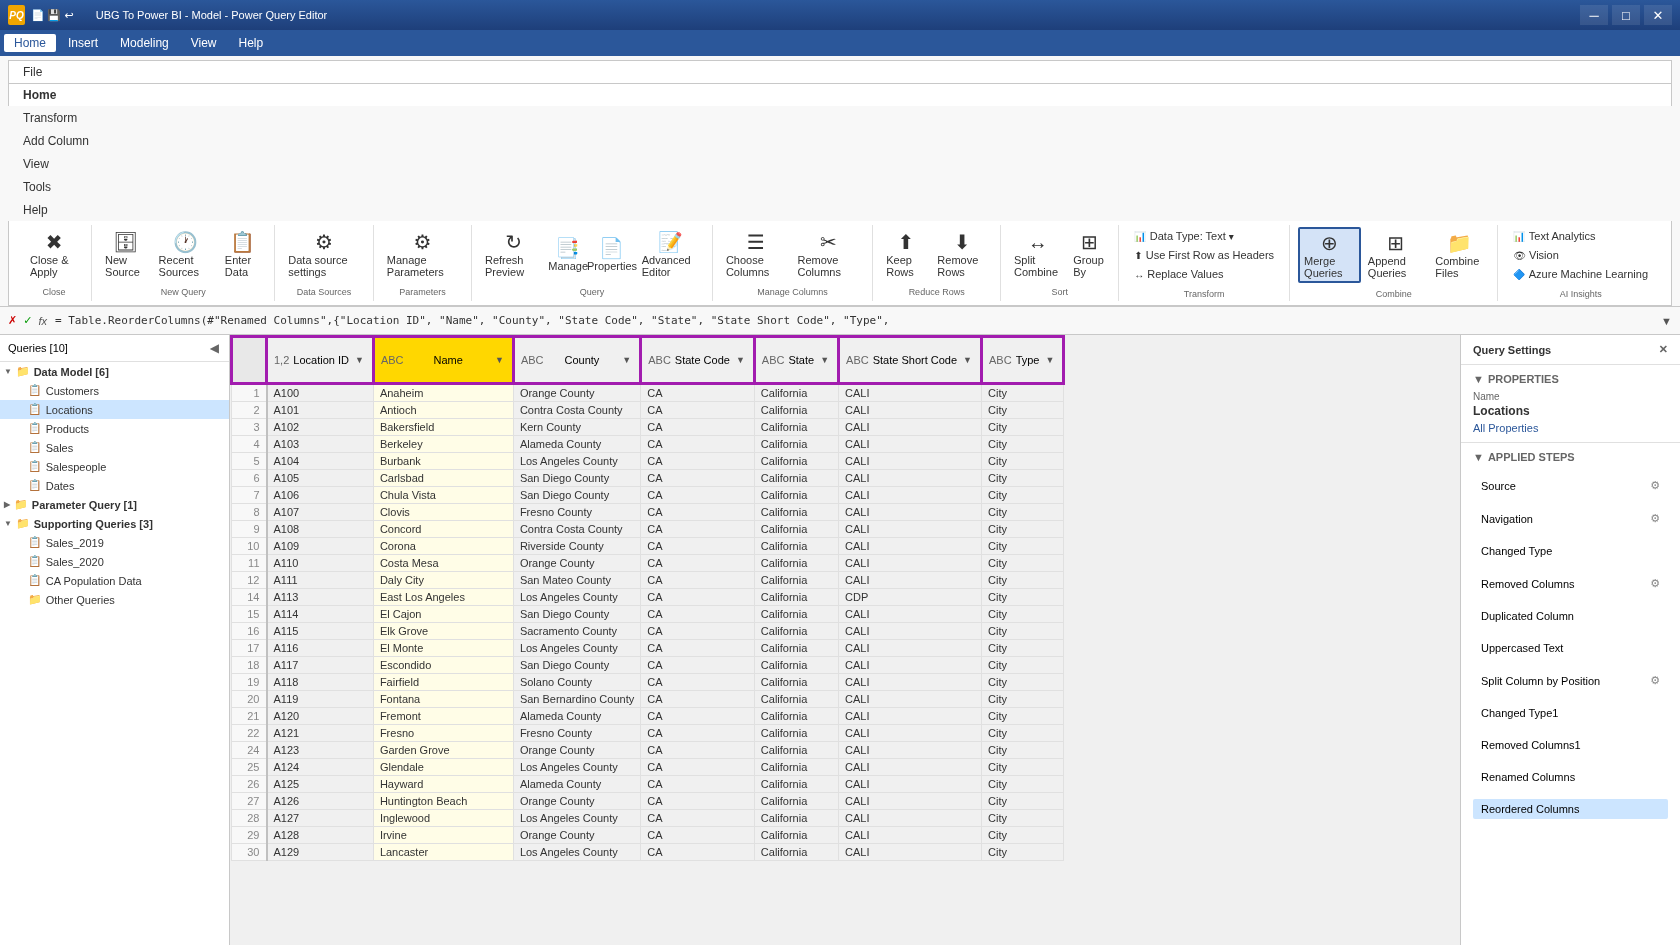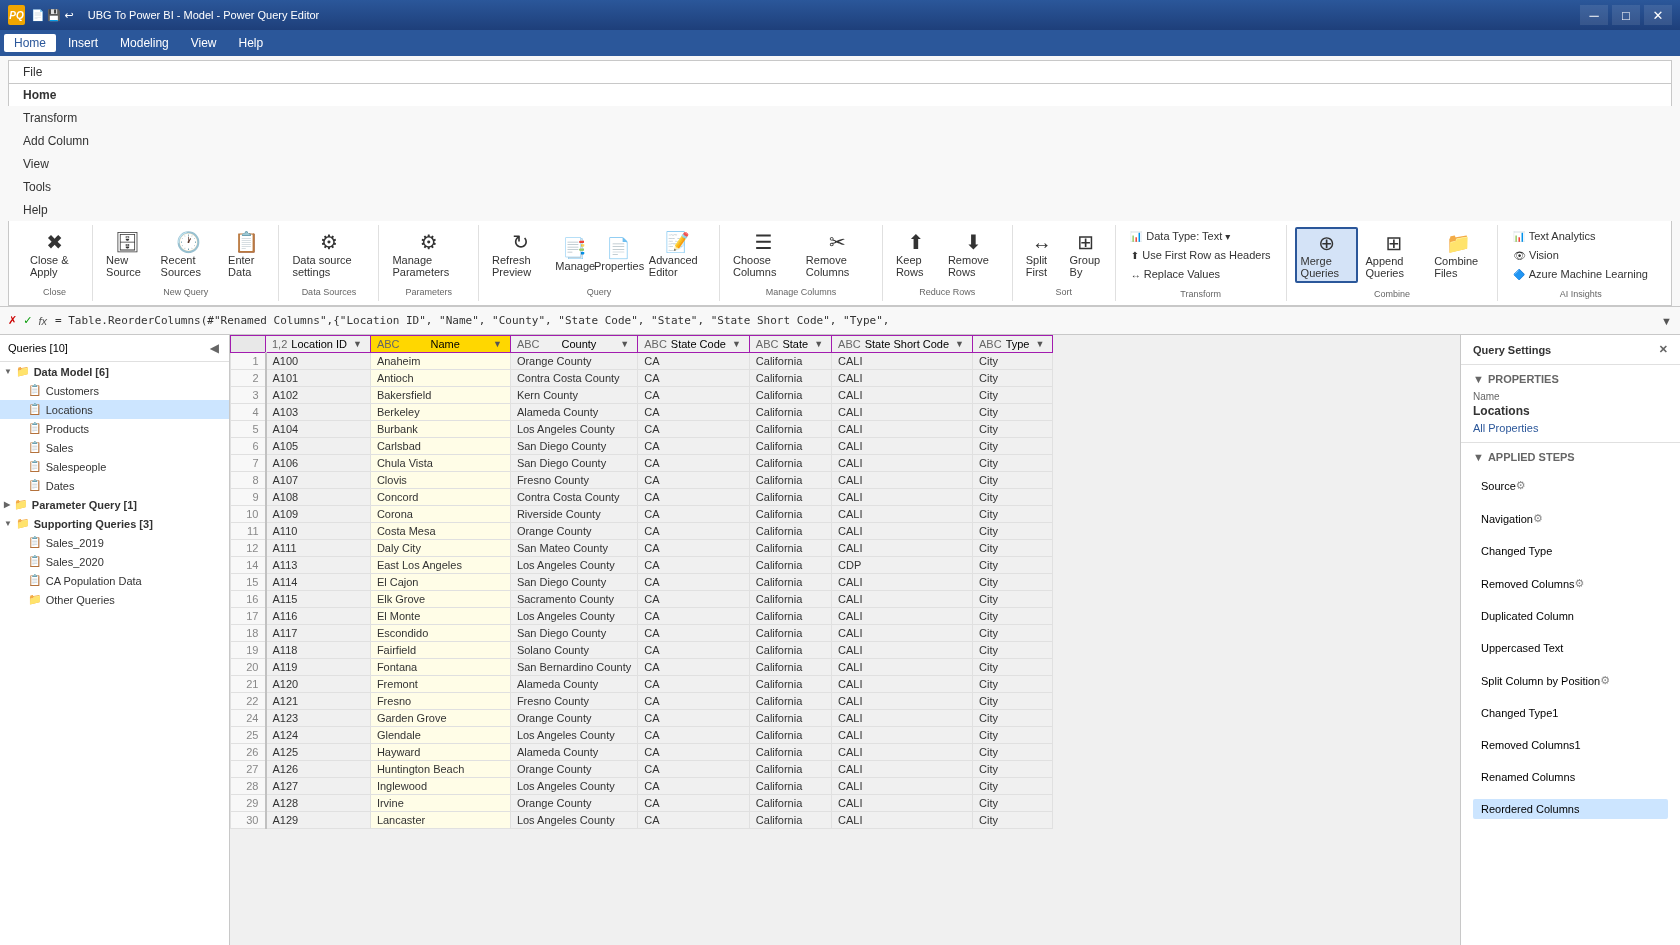--- a/index.html
+++ b/index.html
@@ -183,22 +183,22 @@
       display: flex;
       flex-direction: column;
       overflow: hidden;
     }
     table {
       border-collapse: collapse;
       font-size: 11px;
     }
     th {
       background: #f0f0f0;
-      border: 1px solid #a21caf;
-      padding: 2px 6px;
+      border: 3px solid #a21caf;
+      padding: 16px 6px;
       text-align: center;
       font-weight: normal;
       white-space: nowrap;
       position: sticky;
       top: 0;
       z-index: 10;
     }
     td {
       border: 1px solid #e0e0e0;
       padding: 2px 6px;
@@ -258,21 +258,21 @@
     }
     .qs-link {
       color: #2b579a;
       cursor: pointer;
       font-size: 11px;
     }
     .applied-step {
       padding: 4px 8px;
       display: flex;
       align-items: center;
-      justify-content: flex-start;
+      justify-content: space-between;
       cursor: pointer;
       border-radius: 2px;
       font-size: 11px;
       margin-top: 12px;
     }
     .applied-step.active { background: #cce5ff; }
     .step-gear { color: #888; font-size: 11px; cursor: pointer; }
 
     .logo-icon {
       width: 17px; height: 20px;
@@ -299,21 +299,21 @@
       overflow: auto;
     }
   </style>
 </head>
 <body>
 
 <div class="title-bar">
   <div class="title-bar-left">
     <div class="logo-icon">PQ</div>
     <span style="font-size:11px;">📄 💾 ↩</span>
-    <span style="margin-left:8px;">UBG To Power BI - Model - Power Query Editor</span>
+    <span style="margin-left:16px;">UBG To Power BI - Model - Power Query Editor</span>
   </div>
   <div class="title-bar-controls">
     <button class="title-ctrl">─</button>
     <button class="title-ctrl">□</button>
     <button class="title-ctrl close">✕</button>
   </div>
 </div>
 
 <div class="menu-bar">
   <span class="menu-item active-tab">Home</span>
@@ -430,21 +430,21 @@
           <span>Remove Rows</span>
         </div>
       </div>
       <div class="ribbon-group-label">Reduce Rows</div>
     </div>
 
     <div class="ribbon-group">
       <div class="ribbon-buttons">
         <div class="ribbon-btn">
           <span class="icon">↔</span>
-          <span>Split First</span>
+          <span>Split Combine</span>
         </div>
         <div class="ribbon-btn">
           <span class="icon">⊞</span>
           <span>Group By</span>
         </div>
       </div>
       <div class="ribbon-group-label">Sort</div>
     </div>
 
     <div class="ribbon-group">

